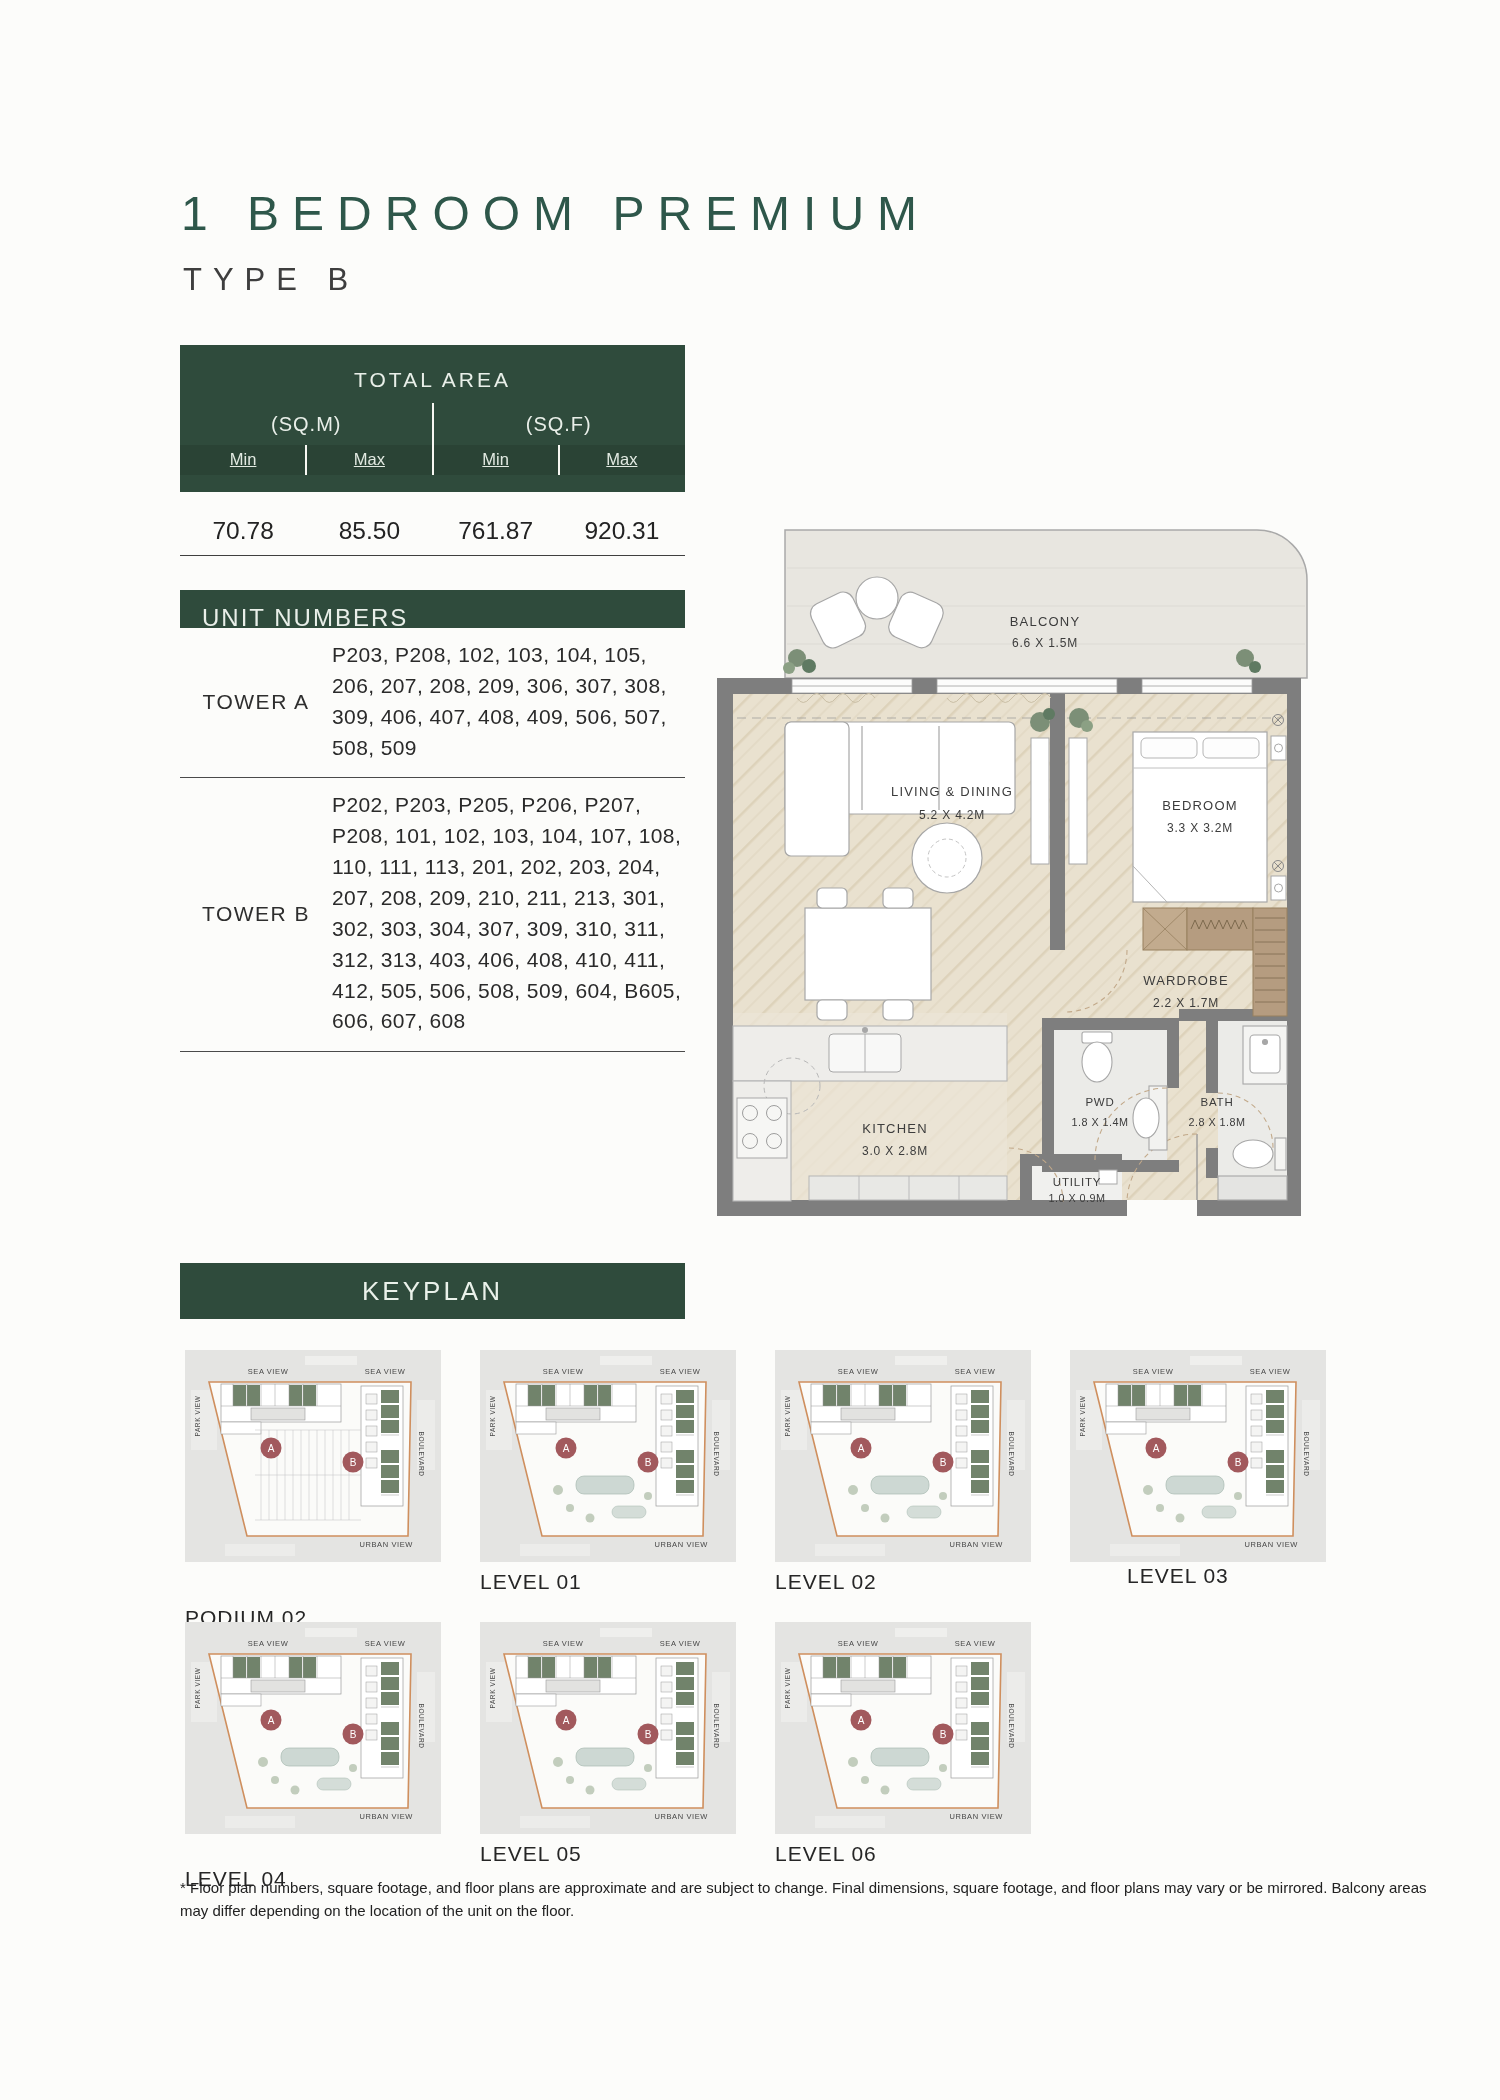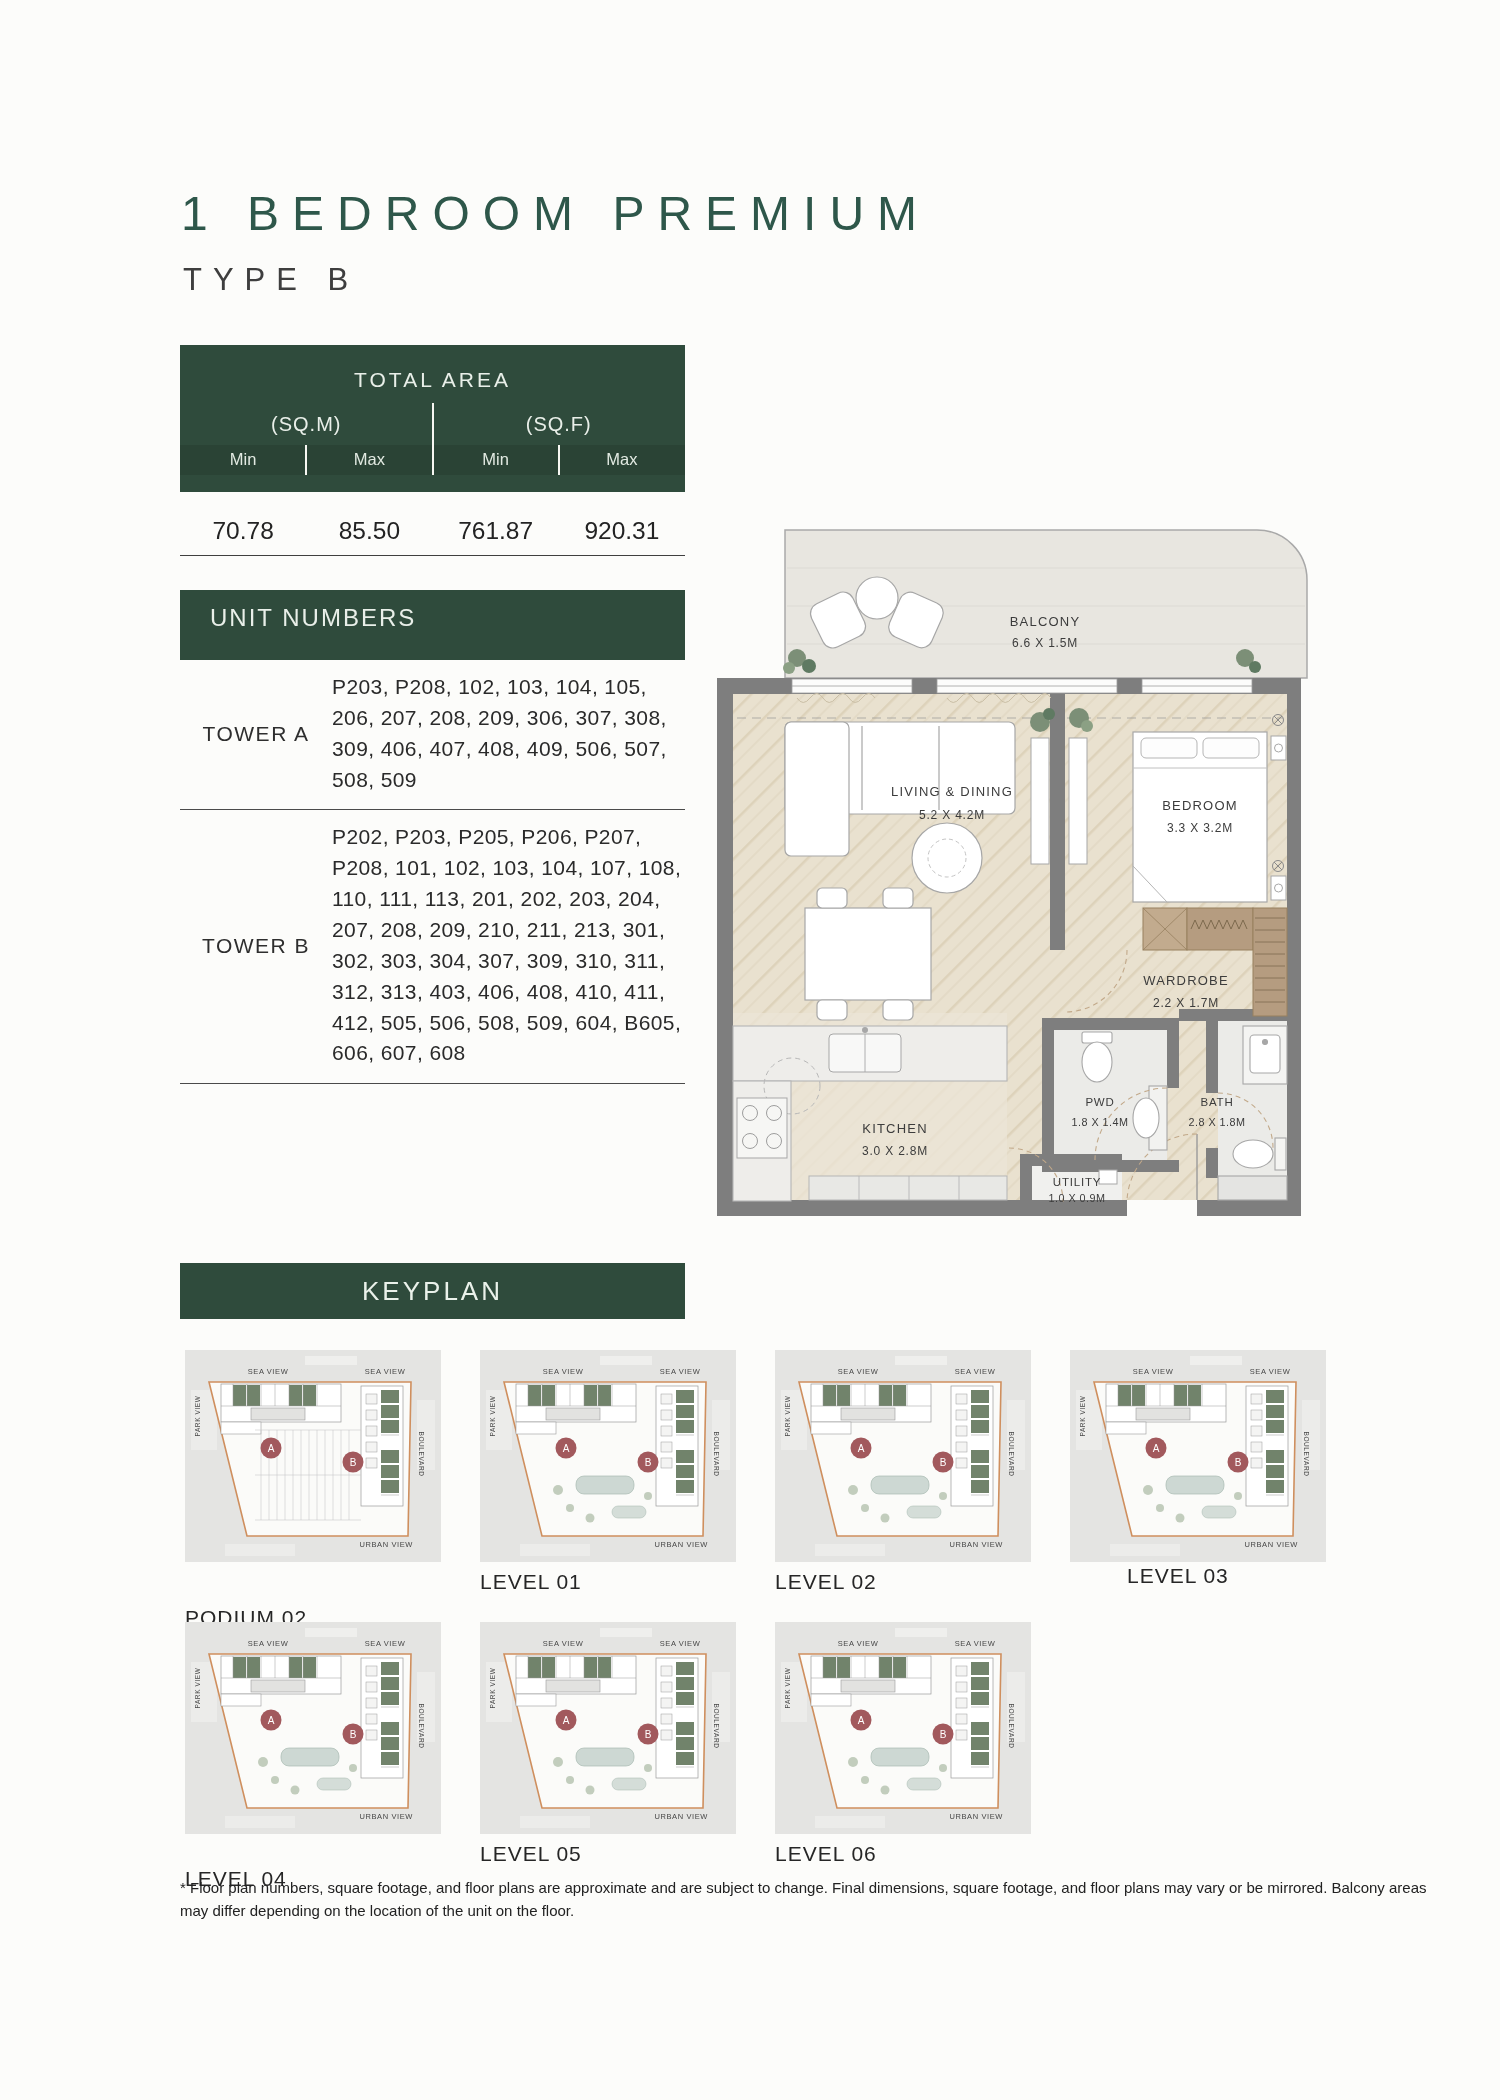--- a/index.html
+++ b/index.html
@@ -12,32 +12,32 @@
 
   
   .area-table{position:absolute;left:180px;top:345px;width:505px;}
   .at-head{position:relative;background:#2f4b3c;height:147px;}
   .at-title{height:62px;line-height:70px;text-align:center;color:#e9efe9;
             font-size:21px;letter-spacing:3px;}
   .at-groups{display:flex;height:38px;color:#e9efe9;font-size:20px;letter-spacing:1px;}
   .at-groups div{flex:1;text-align:center;line-height:34px;}
   .at-minmax{display:flex;height:30px;background:rgba(0,0,0,0.10);color:#e2eae2;
              font-size:16.5px;}
-  .at-minmax div{flex:1;text-align:center;line-height:28px;}
+  .at-minmax div{flex:1;text-align:center;line-height:28px;text-decoration:underline;}
   .at-div{position:absolute;width:2px;background:#f7f7f2;}
   .at-div-center{left:calc(50% - 1px);top:58px;height:72px;}
   .at-div-q1{left:calc(25% - 1px);top:100px;height:30px;}
   .at-div-q3{left:calc(75% - 1px);top:100px;height:30px;}
   .at-values{display:flex;height:63px;border-bottom:1.6px solid #3f3f3f;background:transparent;}
   .at-values div{flex:1;text-align:center;line-height:78px;font-size:24.5px;color:#232323;}
 
   
   .unit-table{position:absolute;left:180px;top:590px;width:505px;}
-  .un-header{background:#2f4b3c;height:70px;line-height:55px;color:#e9efe9;
-             font-size:24px;letter-spacing:2px;padding-left:30px;box-sizing:border-box;}
+  .un-header{background:#2f4b3c;height:38px;line-height:55px;color:#e9efe9;
+             font-size:24px;letter-spacing:2px;padding-left:22px;box-sizing:border-box;}
   .un-row{display:flex;border-bottom:1.4px solid #4a4a4a;padding:12px 0 14px 0;}
   .un-tower{width:152px;display:flex;align-items:center;justify-content:center;
             font-size:21px;letter-spacing:1.5px;color:#2e2e2e;}
   .un-units{flex:1;font-size:21px;line-height:1.47;color:#2a2a2a;letter-spacing:0.4px;
             padding-right:2px;}
 
   
   .floorplan{position:absolute;left:697px;top:526px;width:618px;height:690px;}
   .floorplan svg{width:100%;height:100%;}
   .floorplan text{font-family:"Liberation Sans", sans-serif;fill:#3c3c3c;}

